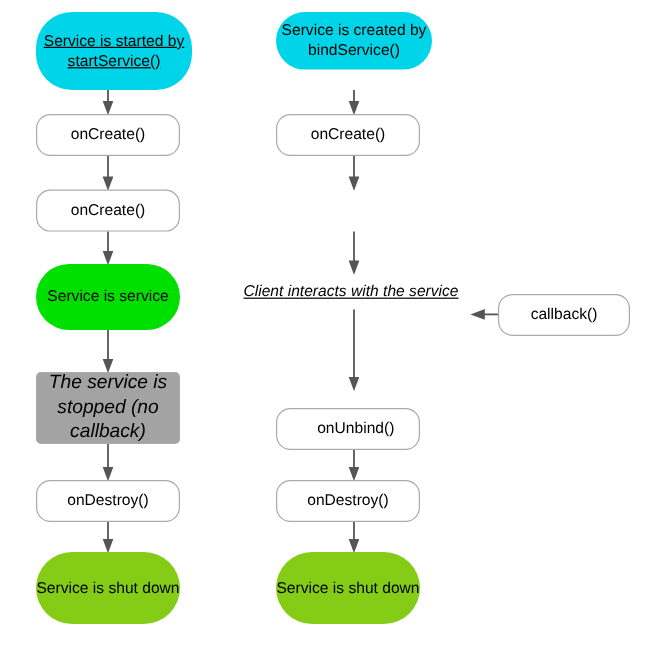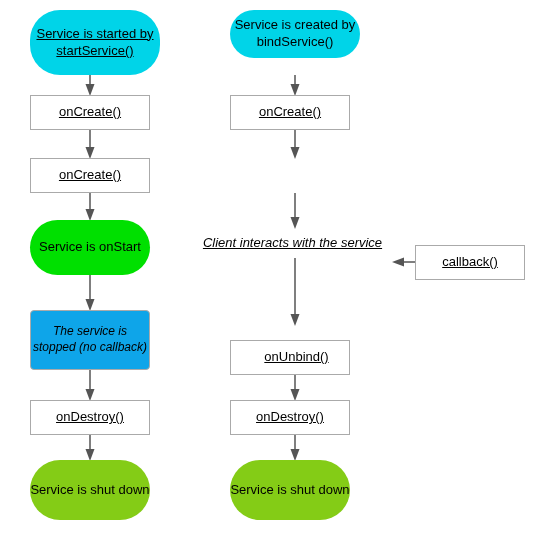--- a/index.html
+++ b/index.html
@@ -20,30 +20,29 @@
       position: absolute;
       display: flex;
       align-items: center;
       justify-content: center;
       text-align: center;
       font-size: 13px;
       line-height: 1.3;
     }
     .node-rect {
       border: 1px solid #aaa;
-      border-radius: 0;
+      border-radius: 12px;
       background: #fff;
-      text-decoration: underline;
     }
     .node-italic {
       border: 1px solid #aaa;
       border-radius: 4px;
-      background: #0ea5e9;
+      background: #a3a3a3;
       font-style: italic;
-      font-size: 12px;
+      font-size: 16px;
     }
     .node-cyan {
       background: #00d4e8;
       border-radius: 30px;
       color: #000;
     }
     .node-green {
       background: #00e000;
       border-radius: 30px;
       color: #000;
@@ -124,21 +123,21 @@
 
   <div class="node node-rect" style="left:30px; top:95px; width:120px; height:35px;">
     <span>onCreate()</span>
   </div>
 
   <div class="node node-rect" style="left:30px; top:158px; width:120px; height:35px;">
     <span>onCreate()</span>
   </div>
 
   <div class="node node-green" style="left:30px; top:220px; width:120px; height:55px;">
-    <span>Service is onStart</span>
+    <span>Service is service</span>
   </div>
 
   <div class="node node-italic" style="left:30px; top:310px; width:120px; height:60px;">
     <span>The service is stopped (no callback)</span>
   </div>
 
   <div class="node node-rect" style="left:30px; top:400px; width:120px; height:35px;">
     <span>onDestroy()</span>
   </div>
 

